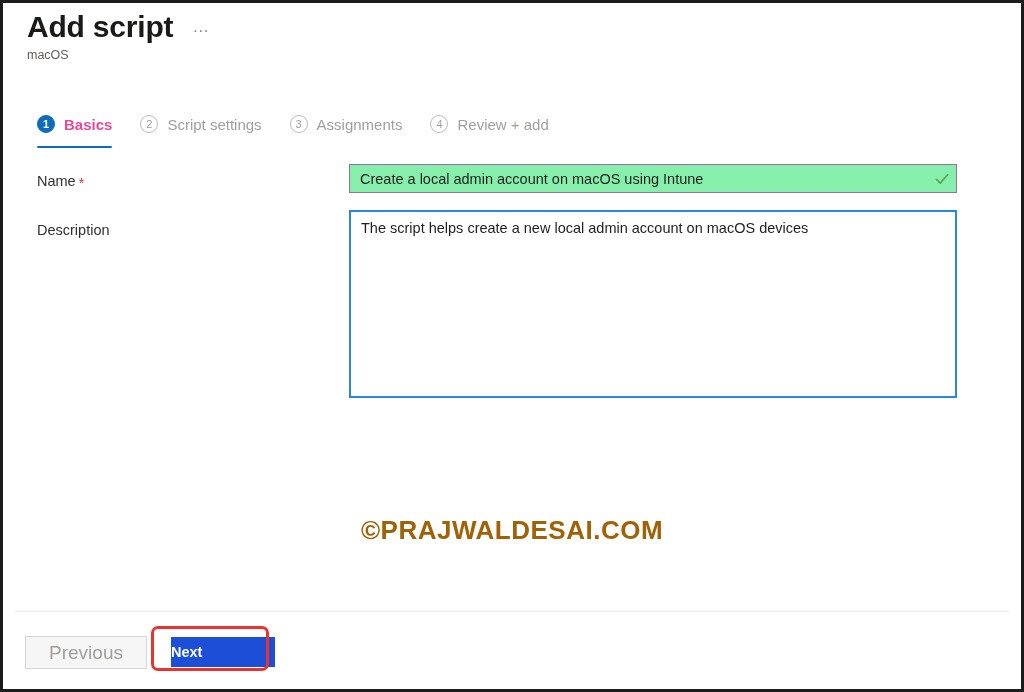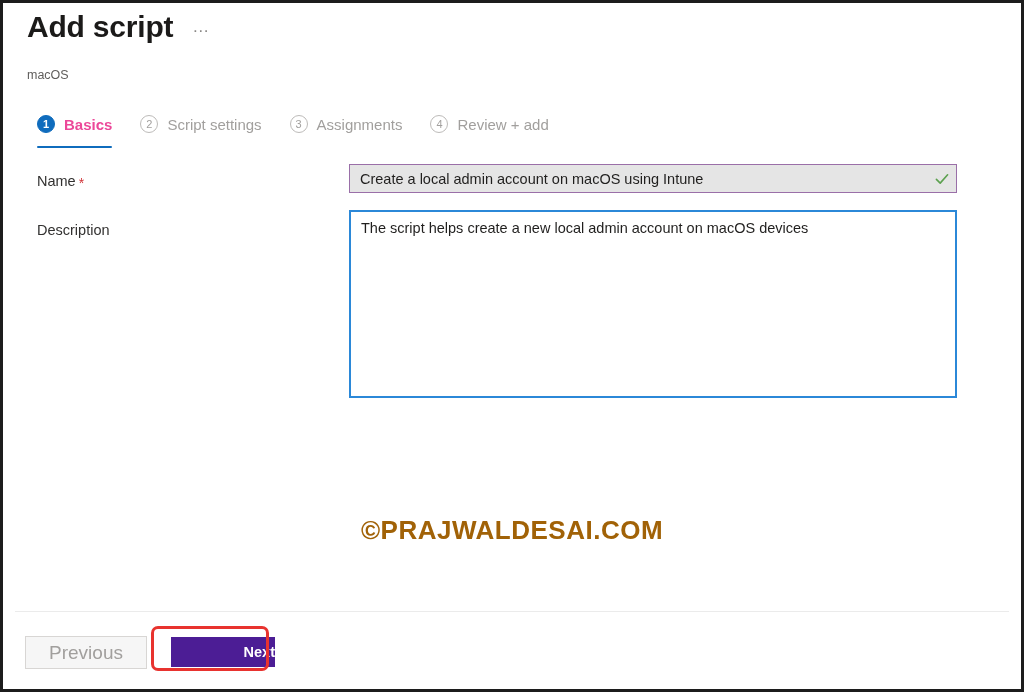--- a/index.html
+++ b/index.html
@@ -59,21 +59,21 @@
   #title-ellipsis {
     margin-left: 19px;
     margin-top: 10px;
     color: #8a8886;
     font-size: 17px;
     letter-spacing: 2px;
     line-height: 20px;
     user-select: none;
   }
   #page-subtitle {
-    margin-top: 20px;
+    margin-top: 0;
     font-size: 12.5px;
     color: #605e5c;
     line-height: 16px;
   }
 
   
   #tabs {
     position: absolute;
     left: 34px;
     top: 104px;
@@ -158,21 +158,21 @@
 
   #row-name { top: 168px; height: 30px; }
   #name-input-wrap {
     position: absolute;
     left: 312px;
     top: -7px;
     width: 608px;
     height: 29px;
     box-sizing: border-box;
     border: 1.5px solid #9a6fa8;
-    background: #e5e5e5;
+    background: #86efac;
     display: flex;
     align-items: center;
   }
   #name-input {
     flex: 1 1 auto;
     border: none;
     outline: none;
     background: transparent;
     font-family: "Liberation Sans", sans-serif;
     font-size: 14.5px;
@@ -264,27 +264,27 @@
     text-align: center;
     cursor: default;
     user-select: none;
   }
   #next-highlight {
     position: relative;
     margin-left: 24px;
     width: 104px;
     height: 30px;
     box-sizing: border-box;
-    background: #4c1d95;
+    background: #1d4ed8;
     color: #ffffff;
     font-family: "Liberation Sans", sans-serif;
     font-size: 14.5px;
     font-weight: 700;
     line-height: 30px;
-    text-align: right;
+    text-align: left;
     cursor: pointer;
     user-select: none;
   }
   
   #next-annotation {
     position: absolute;
     left: 148px;
     top: 623px;
     width: 118px;
     height: 45px;

